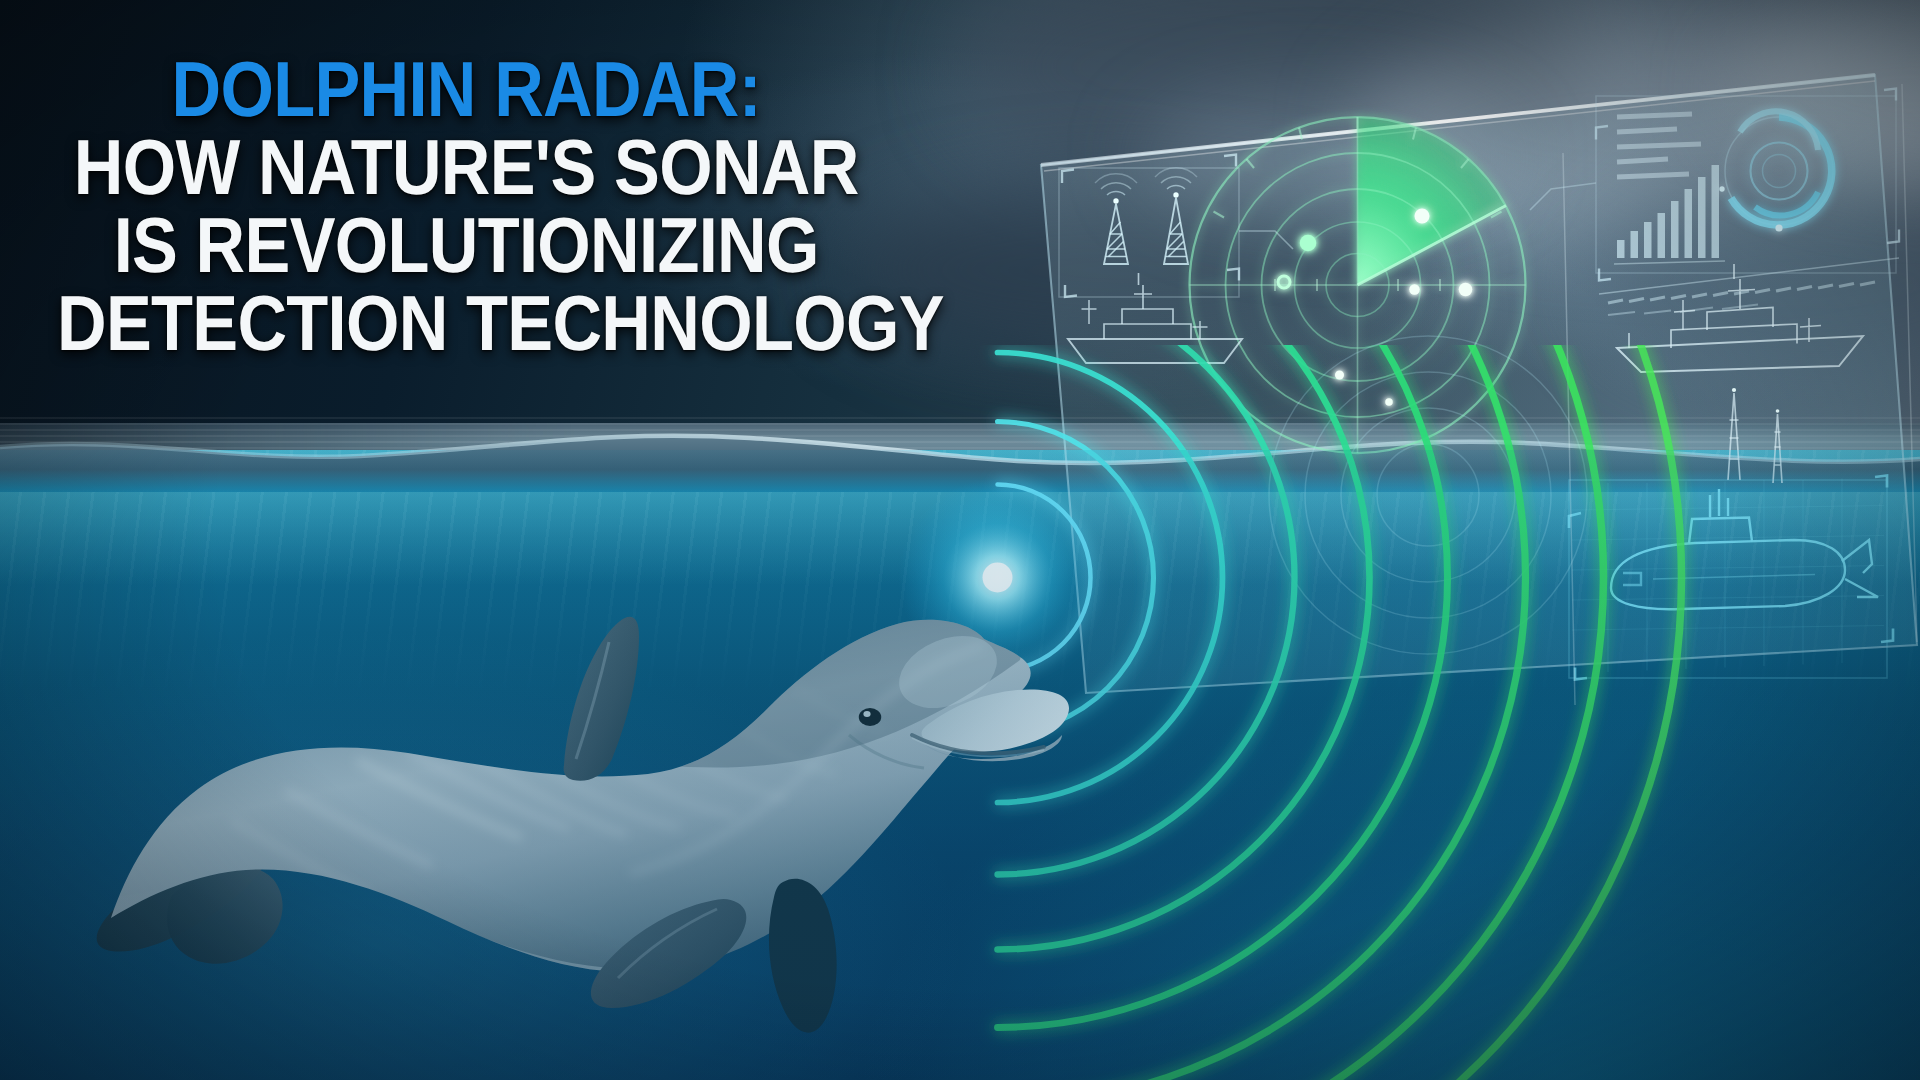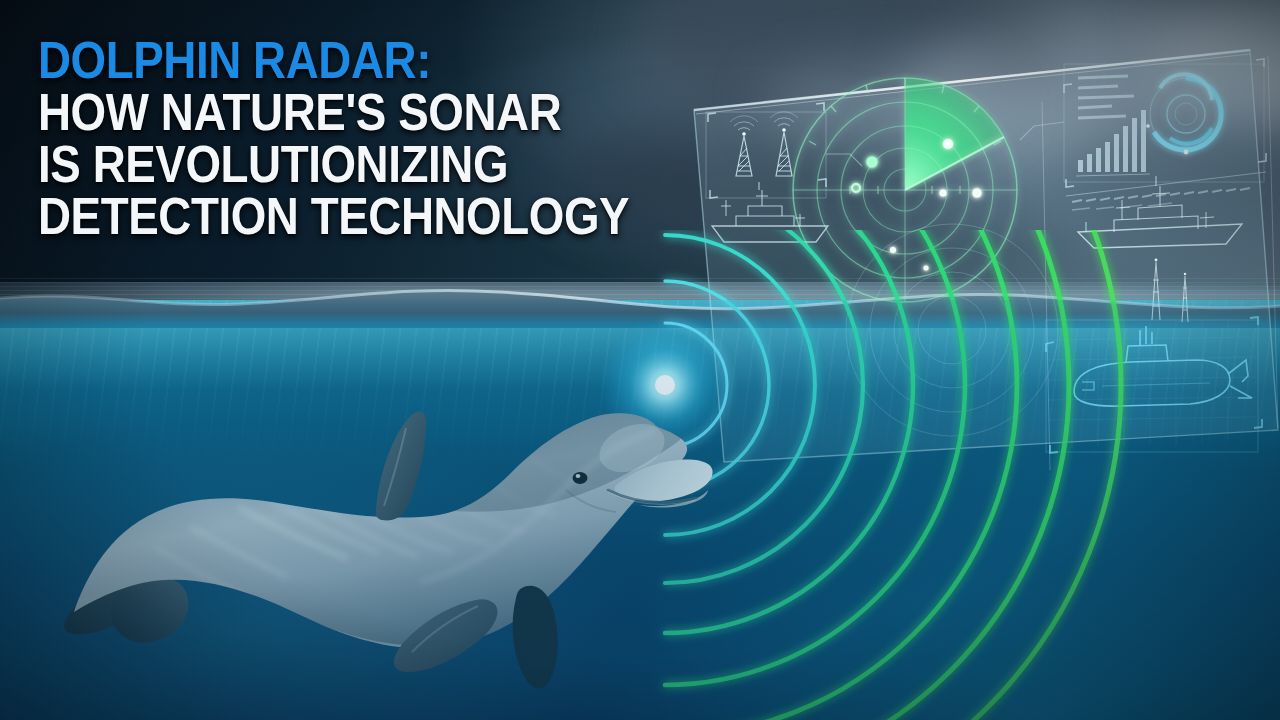--- a/index.html
+++ b/index.html
@@ -2,20 +2,21 @@
 <html><head>
 <meta charset="utf-8">
 <title>Dolphin Radar Thumbnail</title>
 <style>
   * { box-sizing: border-box; margin:0; padding:0; }
   html,body{ background:#000; }
   .stage{
     position:relative; width:1280px; height:720px; overflow:hidden;
     font-family:"Liberation Sans", sans-serif;
     background:#0a1c2c;
+    text-align:center;
   }
 
   
   .sky{
     position:absolute; left:0; top:0; width:1280px; height:312px;
     background:
       radial-gradient(ellipse 620px 300px at 900px 40px, rgba(150,170,190,0.55), rgba(150,170,190,0) 72%),
       radial-gradient(ellipse 480px 200px at 1180px 130px, rgba(120,145,170,0.45), rgba(120,145,170,0) 70%),
       radial-gradient(ellipse 420px 170px at 700px 150px, rgba(90,115,140,0.40), rgba(90,115,140,0) 72%),
       linear-gradient(105deg, #07131e 0%, #0a1d2c 24%, #16303f 46%, #2b4250 66%, #44596a 84%, #55697a 100%);

